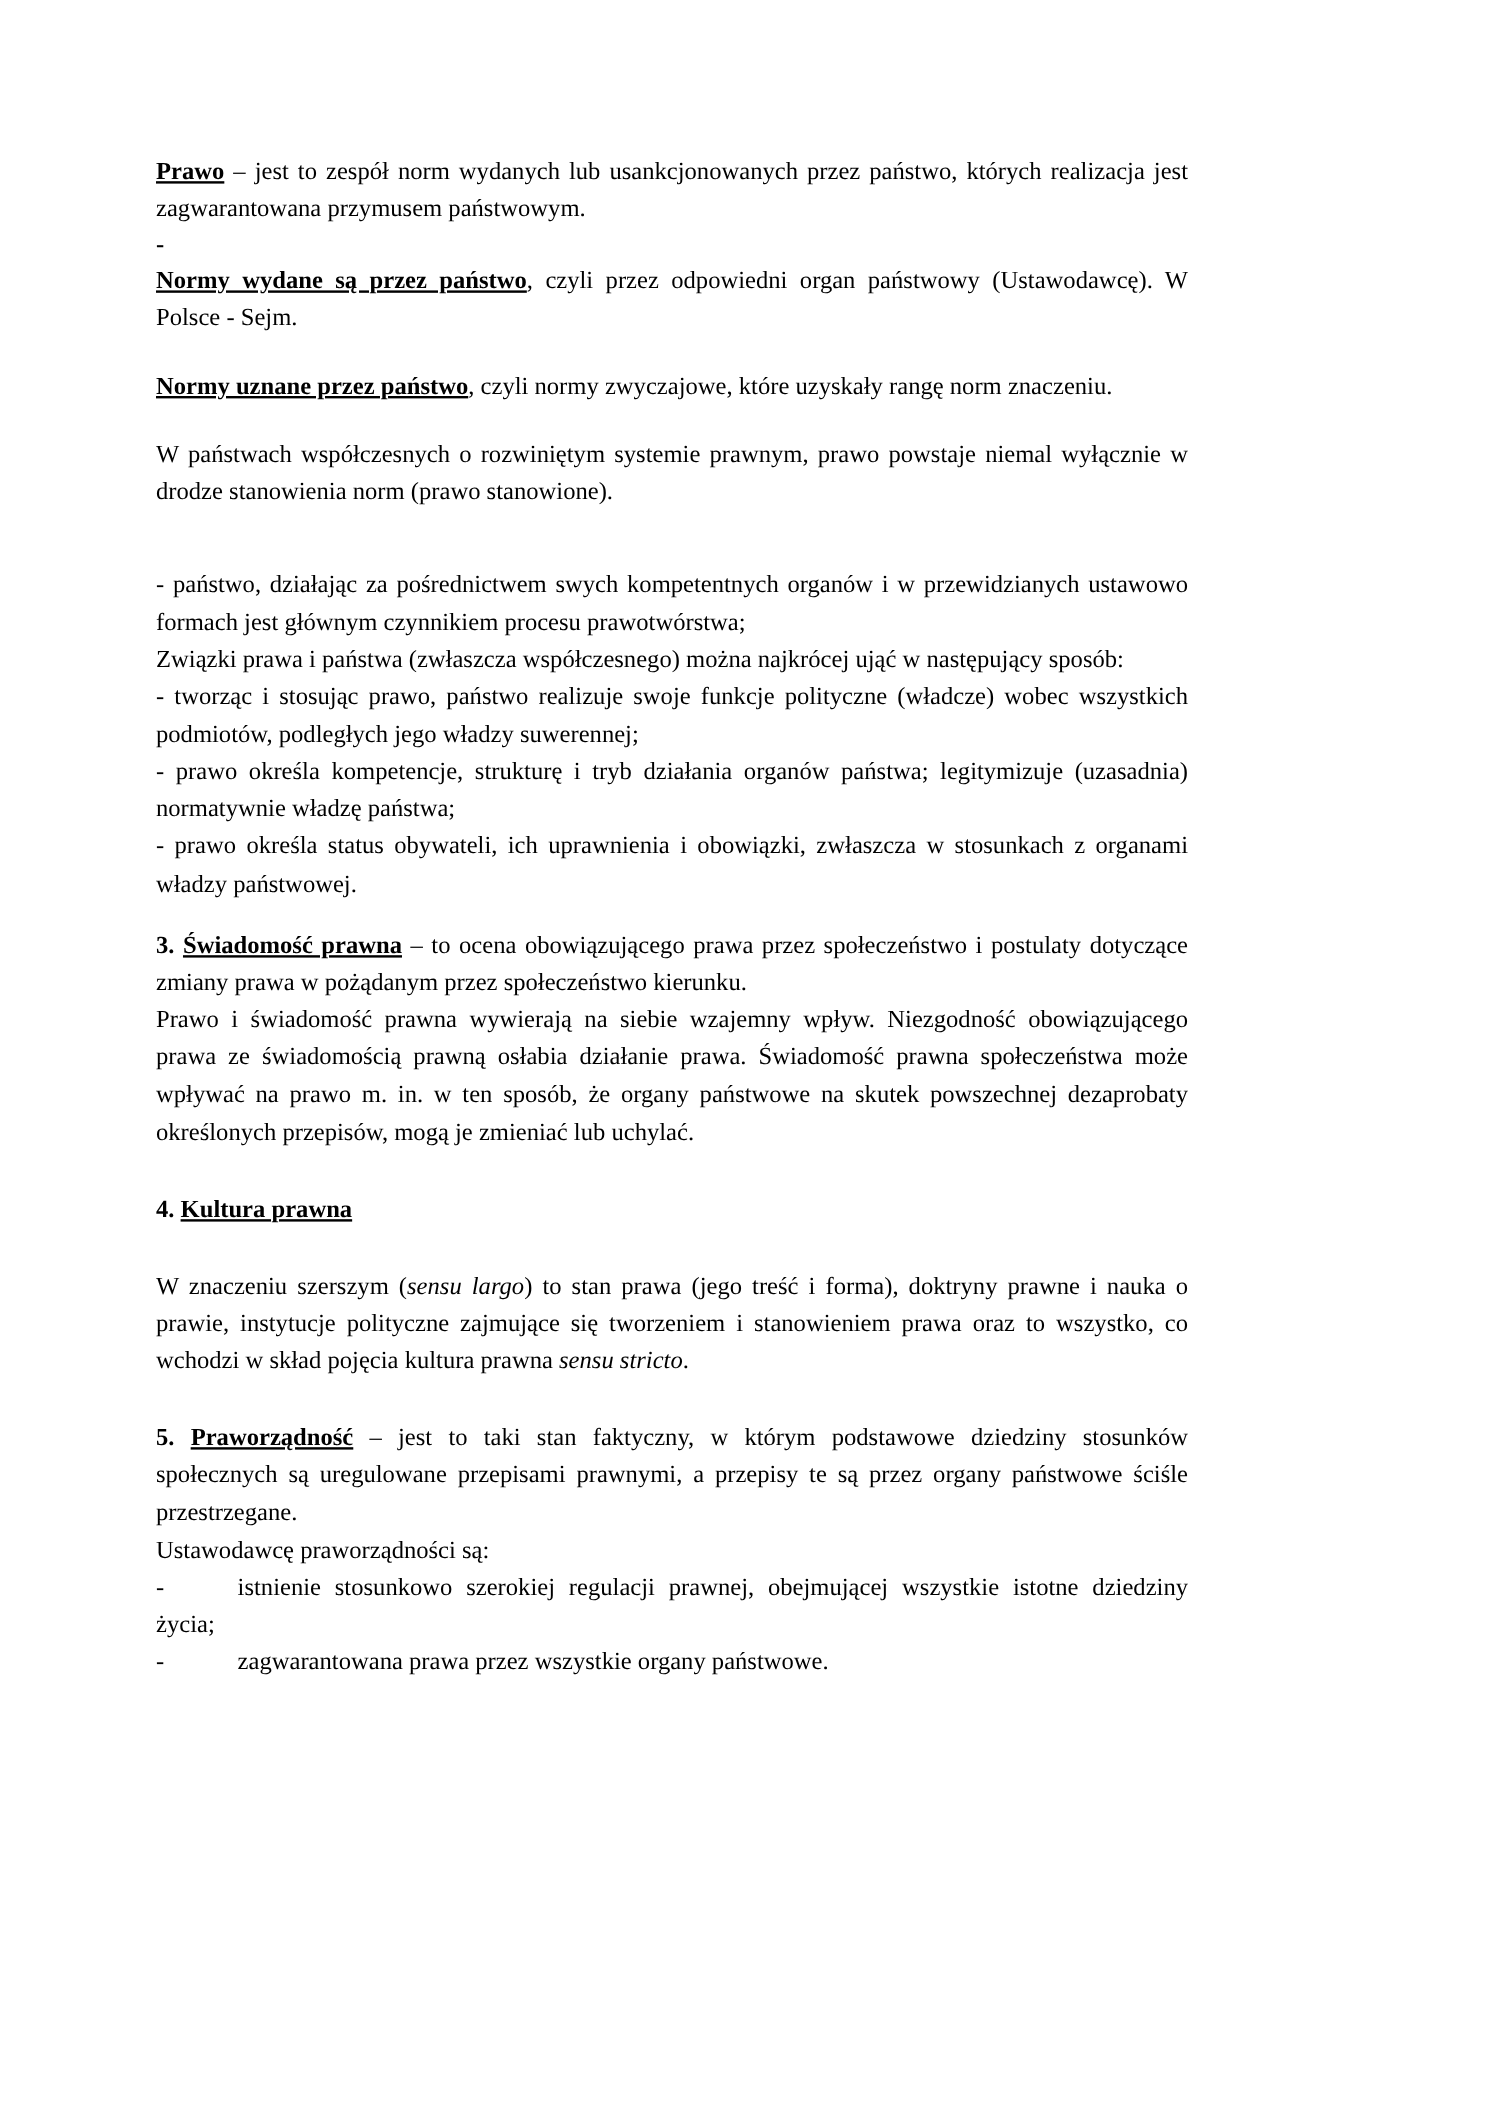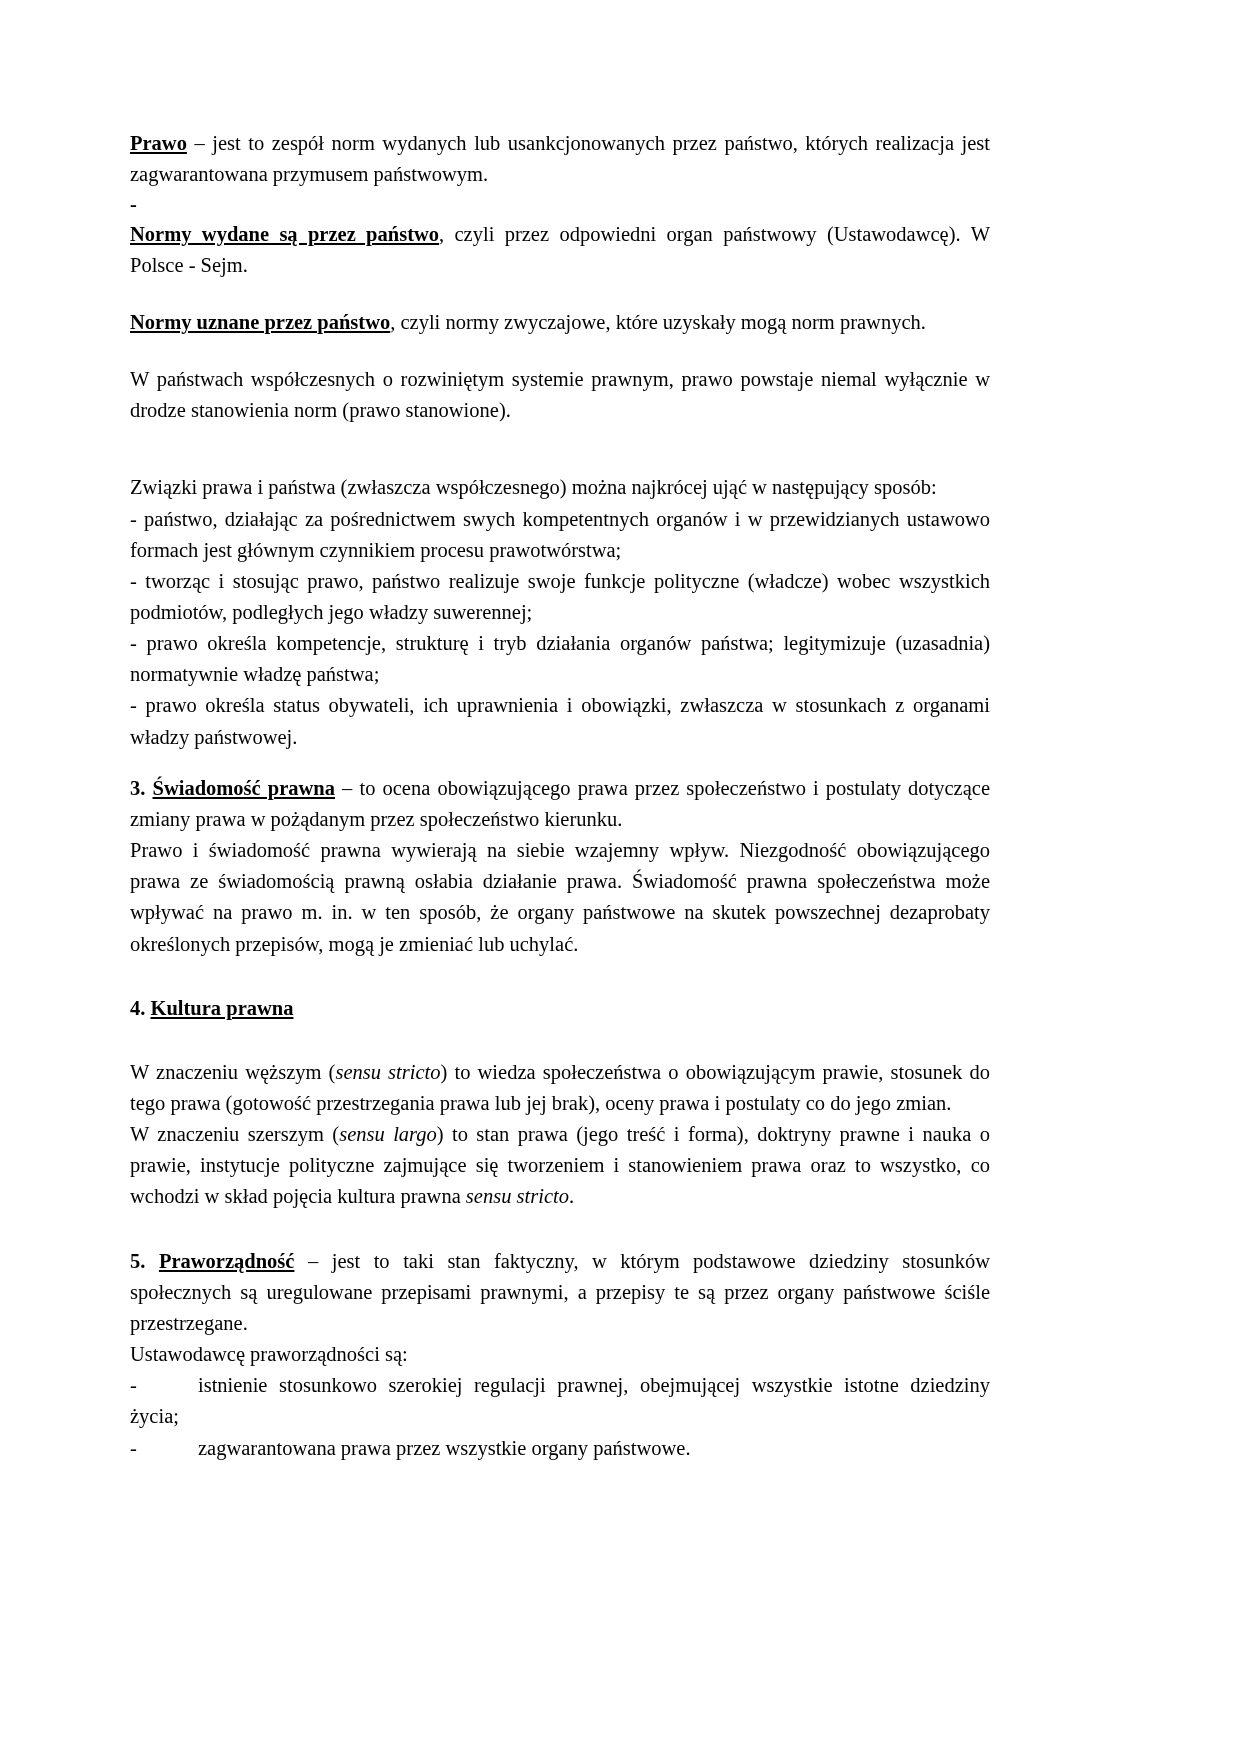--- a/index.html
+++ b/index.html
@@ -73,49 +73,48 @@
     <div class="gap-sm"></div>
 
     <p class="stray">-</p>
 
     <div class="gap-sm"></div>
 
     <p class="last-line-left"><span class="hd">Normy wydane są przez państwo</span><span>, czyli przez odpowiedni organ państwowy (Ustawodawcę). W Polsce - Sejm.</span></p>
 
     <div class="gap-lg"></div>
 
-    <p><span class="hd">Normy uznane przez państwo</span><span>, czyli normy zwyczajowe, które uzyskały mogą norm prawnych.</span></p>
+    <p><span class="hd">Normy uznane przez państwo</span><span>, czyli normy zwyczajowe, które uzyskały rangę norm znaczeniu.</span></p>
 
     <div class="gap-lg"></div>
 
     <p>W państwach współczesnych o rozwiniętym systemie prawnym, prawo powstaje niemal wyłącznie w drodze stanowienia norm (prawo stanowione).</p>
 
     <div class="gap-lg"></div>
 
 
     <div class="gap-md"></div>
 
+    <p class="last-line-left">- państwo, działając za pośrednictwem swych kompetentnych organów i w przewidzianych ustawowo formach jest głównym czynnikiem procesu prawotwórstwa;</p>
     <p class="last-line-left">Związki prawa i państwa (zwłaszcza współczesnego) można najkrócej ująć w następujący sposób:</p>
-    <p class="last-line-left">- państwo, działając za pośrednictwem swych kompetentnych organów i w przewidzianych ustawowo formach jest głównym czynnikiem procesu prawotwórstwa;</p>
     <p class="last-line-left">- tworząc i stosując prawo, państwo realizuje swoje funkcje polityczne (władcze) wobec wszystkich podmiotów, podległych jego władzy suwerennej;</p>
     <p class="last-line-left">- prawo określa kompetencje, strukturę i tryb działania organów państwa; legitymizuje (uzasadnia) normatywnie władzę państwa;</p>
     <p class="last-line-left">- prawo określa status obywateli, ich uprawnienia i obowiązki, zwłaszcza w stosunkach z organami władzy państwowej.</p>
 
     <div class="gap-md"></div>
 
     <p class="last-line-left"><span class="num">3.</span> <span class="hd">Świadomość prawna</span><span> – to ocena obowiązującego prawa przez społeczeństwo i postulaty dotyczące zmiany prawa w pożądanym przez społeczeństwo kierunku.</span></p>
     <p class="last-line-left">Prawo i świadomość prawna wywierają na siebie wzajemny wpływ. Niezgodność obowiązującego prawa ze świadomością prawną osłabia działanie prawa. Świadomość prawna społeczeństwa może wpływać na prawo m. in. w ten sposób, że organy państwowe na skutek powszechnej dezaprobaty określonych przepisów, mogą je zmieniać lub uchylać.</p>
 
     <div class="gap-xl"></div>
 
     <p><span class="num">4.</span> <span class="hd">Kultura prawna</span></p>
 
     <div class="gap-xl"></div>
 
-    <p class="last-line-left"><span>W znaczeniu węższym (</span><span class="it">sensu stricto</span><span>) to wiedza społeczeństwa o obowiązującym prawie, stosunek do tego prawa (gotowość przestrzegania prawa lub jej brak), oceny prawa i postulaty co do jego zmian.</span></p>
 
     <p class="last-line-left"><span>W znaczeniu  szerszym (</span><span class="it">sensu largo</span><span>) to stan prawa (jego treść i forma), doktryny prawne i nauka o prawie, instytucje polityczne zajmujące się tworzeniem i stanowieniem prawa oraz to wszystko, co wchodzi w skład pojęcia kultura prawna </span><span class="it">sensu stricto</span><span>.</span></p>
 
     <div class="gap-xl"></div>
 
     <p class="last-line-left"><span class="num">5.</span> <span class="hd">Praworządność</span><span> – jest to taki stan faktyczny, w którym podstawowe dziedziny stosunków społecznych są uregulowane przepisami prawnymi, a przepisy te są przez organy państwowe ściśle przestrzegane.</span></p>
     <p class="last-line-left">Ustawodawcę praworządności są:</p>
 
     <p class="hang last-line-left"><span class="lead">-</span><span>istnienie stosunkowo szerokiej regulacji prawnej, obejmującej wszystkie istotne dziedziny życia;</span></p>
 

